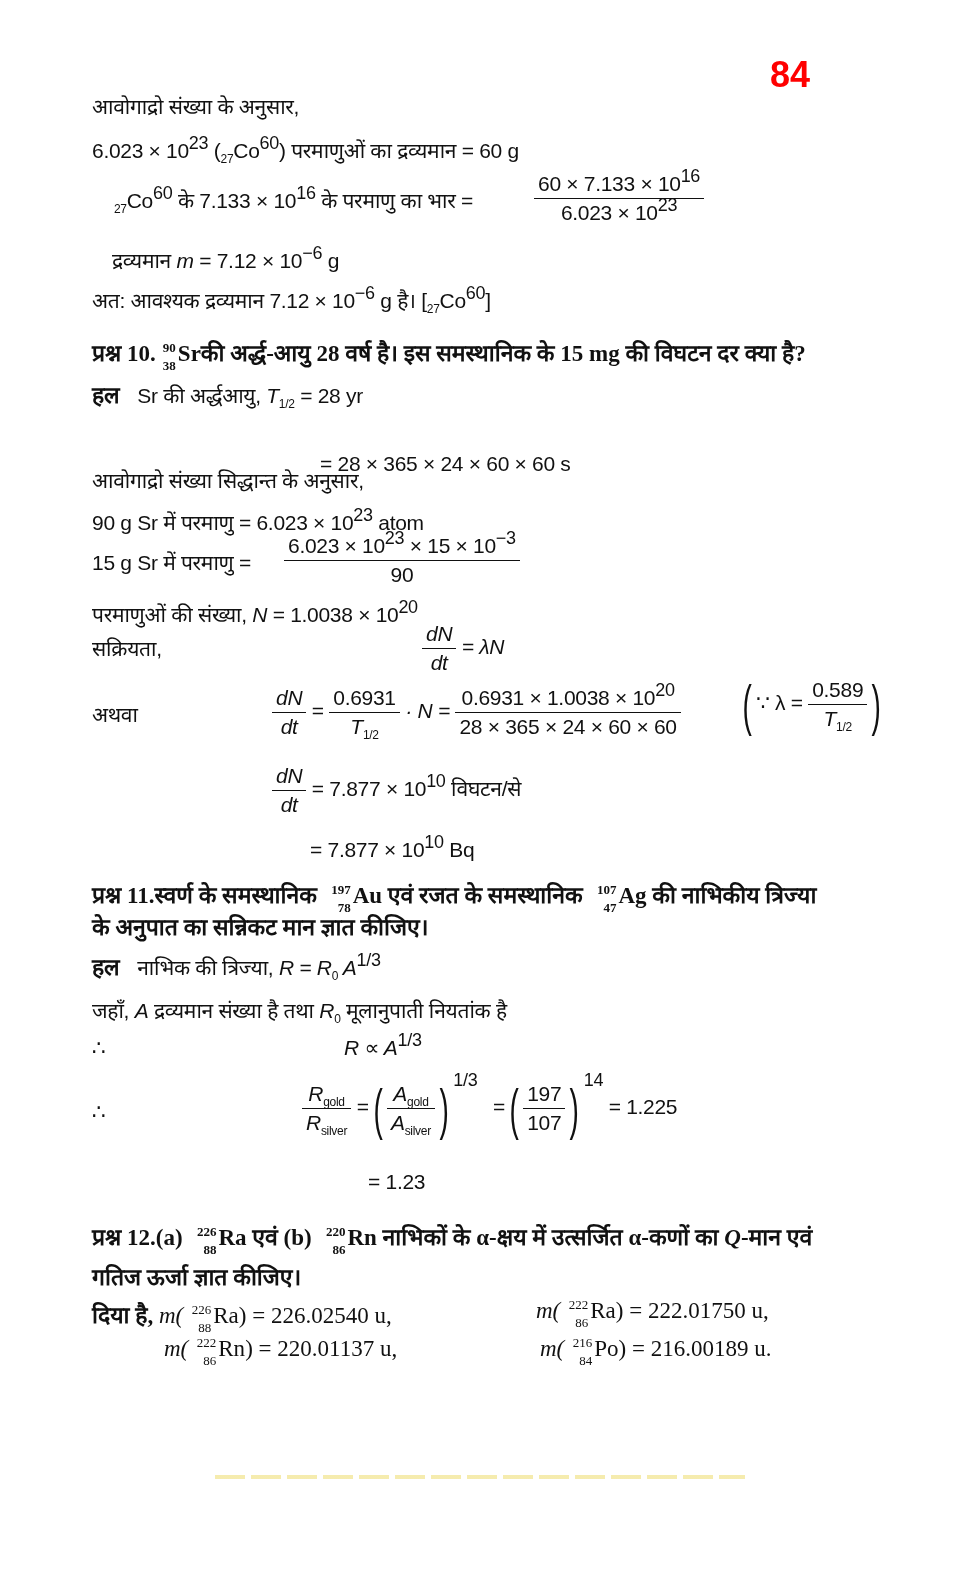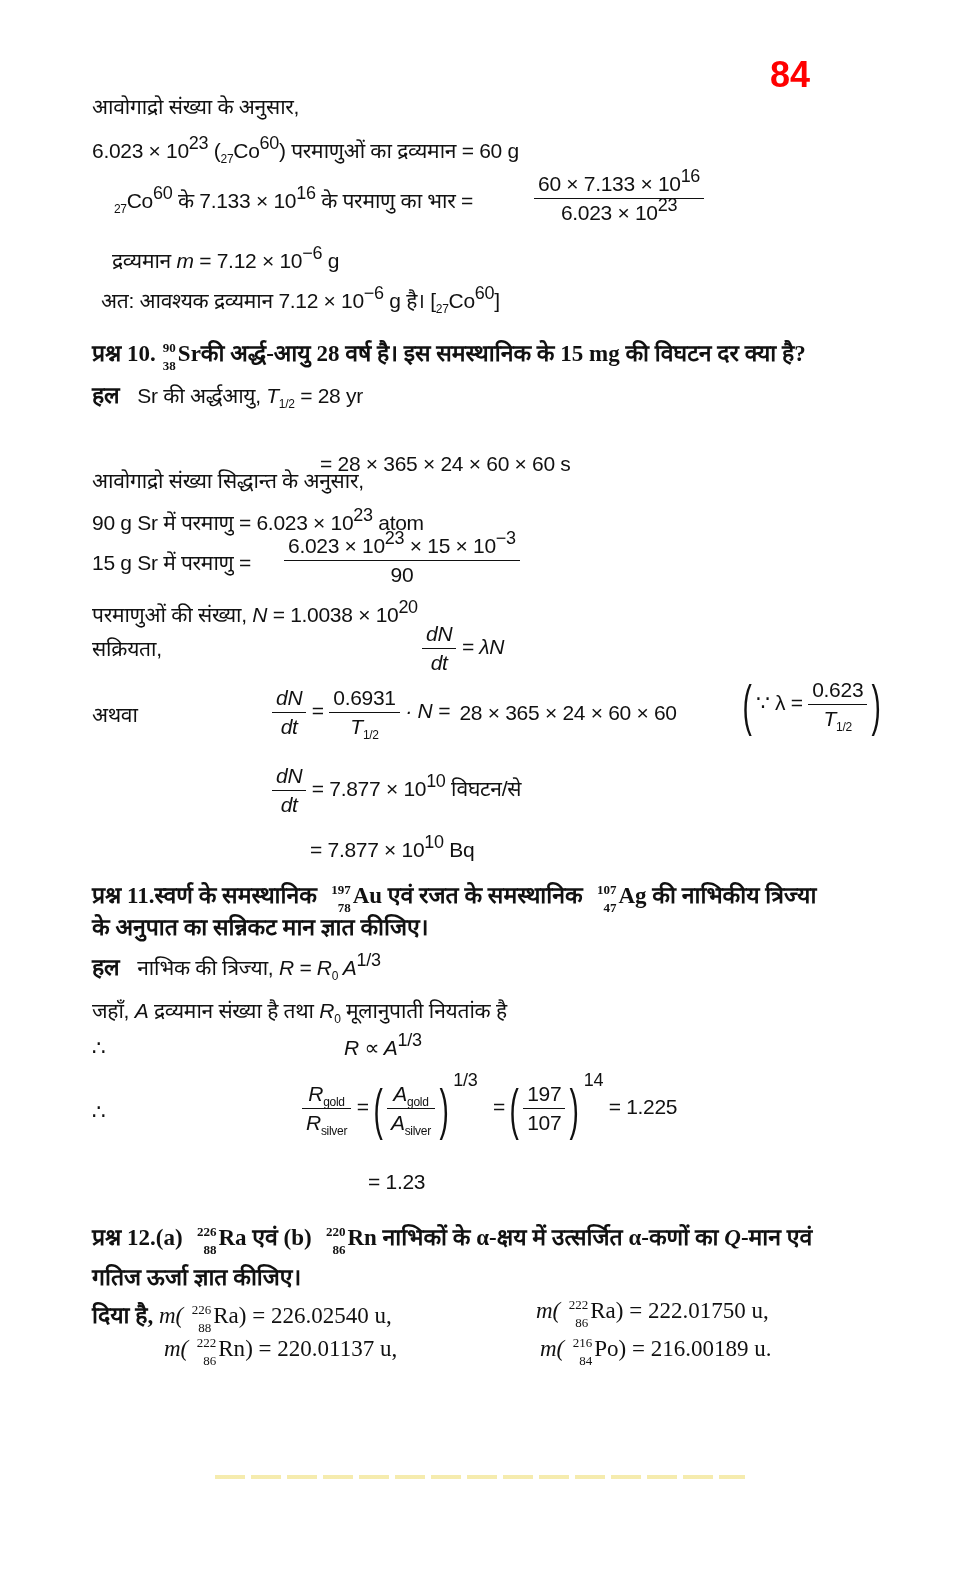--- a/index.html
+++ b/index.html
@@ -41,21 +41,21 @@
   <span class="frac">
     <span class="n"><span>60 × 7.133 × 10</span><sup>16</sup></span>
     <span class="d"><span>6.023 × 10</span><sup>23</sup></span>
   </span>
 </div>
 
 <div class="abs t" style="left:92px;top:246px;margin-left:20px;">
   <span>द्रव्यमान </span><i>m</i><span> = 7.12 × 10</span><sup>−6</sup><span> g</span>
 </div>
 
-<div class="abs t" style="left:101px;top:286px;">
+<div class="abs t" style="left:92px;top:286px;">
   <span>अत: आवश्यक द्रव्यमान 7.12 × 10</span><sup>−6</sup><span> g है। [</span><sub>27</sub><span>Co</span><sup>60</sup><span>]</span>
 </div>
 
 <div class="abs q" style="left:92px;top:336px;">
   <span>प्रश्न 10.</span><span class="iso"><span class="m">90</span><span class="z">38</span></span><span>Sr</span><span>की अर्द्ध-आयु 28 वर्ष है। इस समस्थानिक के 15 mg की विघटन दर क्या है?</span>
 </div>
 
 <div class="abs t" style="left:92px;top:378px;">
   <span class="q" style="margin-right:18px;">हल</span><span>Sr की अर्द्धआयु, </span><i>T</i><sub>1/2</sub><span> = 28 yr</span>
 </div>
@@ -85,25 +85,25 @@
   <span class="frac"><i class="n">dN</i><i class="d">dt</i></span>
   <i>= λN</i>
 </div>
 
 <div class="abs t" style="left:92px;top:700px;">अथवा</div>
 <div class="abs t" style="left:272px;top:684px;">
   <span class="frac"><i class="n">dN</i><i class="d">dt</i></span>
   <span> = </span>
   <span class="frac"><span class="n">0.6931</span><span class="d"><i>T</i><sub>1/2</sub></span></span>
   <i>· N =</i>
-  <span class="frac"><span class="d">28 × 365 × 24 × 60 × 60</span></span>
+  <span class="frac"><span class="n"><span>0.6931 × 1.0038 × 10</span><sup>20</sup></span><span class="d">28 × 365 × 24 × 60 × 60</span></span>
 </div>
 <div class="abs t" style="left:738px;top:676px;">
   <span class="paren">(</span><span>∵ λ =</span>
-  <span class="frac"><span class="n">0.623</span><span class="d"><i>T</i><sub>1/2</sub></span></span><span class="paren">)</span>
+  <span class="frac"><span class="n">0.589</span><span class="d"><i>T</i><sub>1/2</sub></span></span><span class="paren">)</span>
 </div>
 
 <div class="abs t" style="left:272px;top:762px;">
   <span class="frac"><i class="n">dN</i><i class="d">dt</i></span>
   <span>= 7.877 × 10</span><sup>10</sup><span> विघटन/से</span>
 </div>
 
 <div class="abs t" style="left:310px;top:838px;">
   <span>= 7.877 × 10</span><sup>10</sup><span> Bq</span>
 </div>

